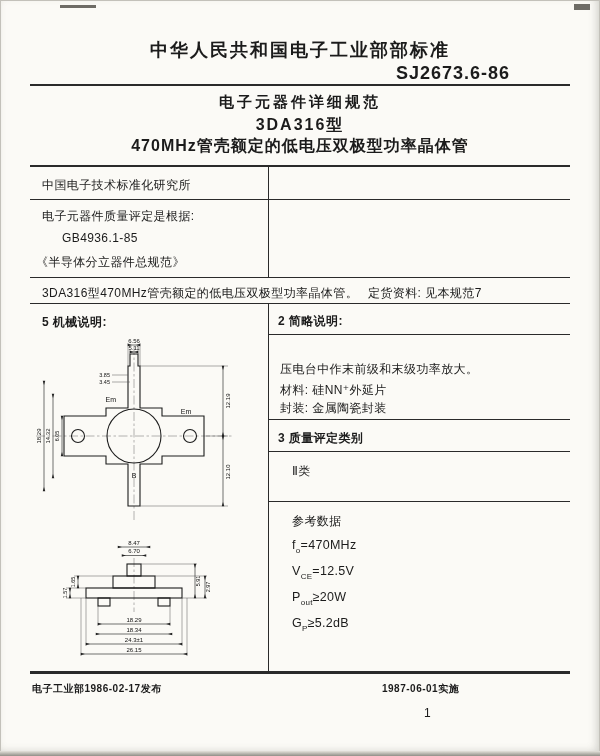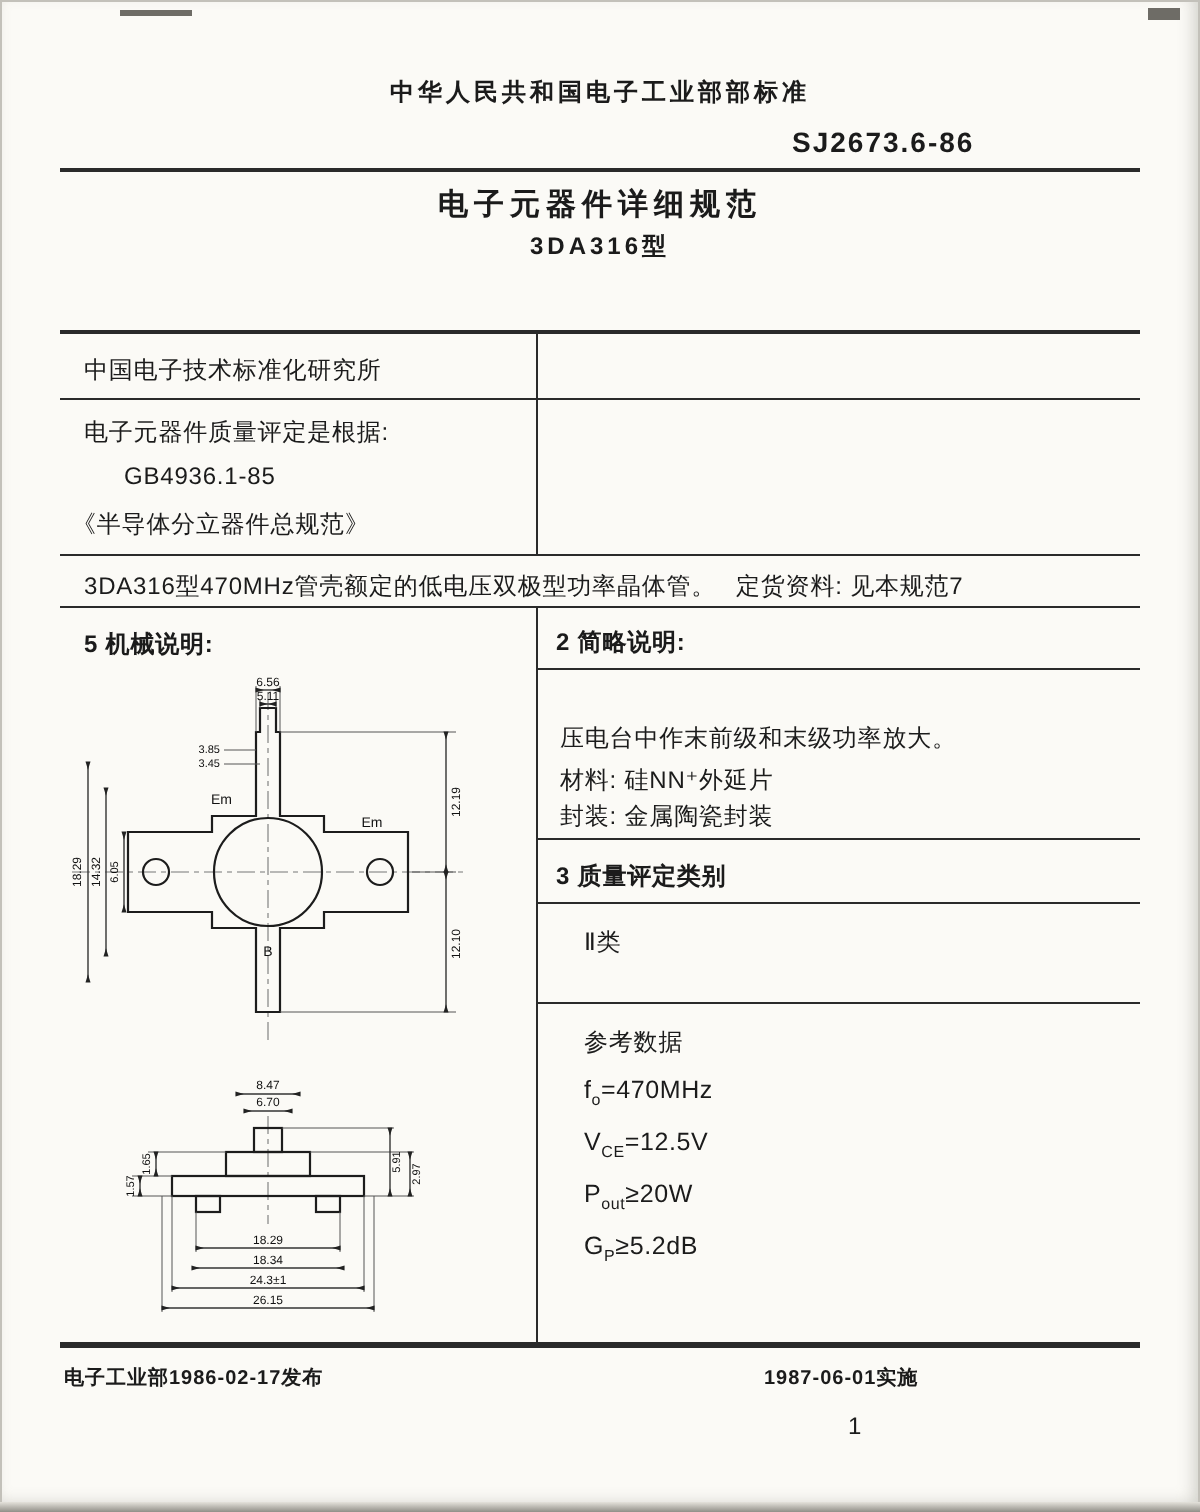--- a/index.html
+++ b/index.html
@@ -13,24 +13,24 @@
   .page {
     position:absolute; inset:0;
     background:#fbfaf6;
     box-shadow: inset 0 0 0 1px #c3c1ba, inset -3px -4px 8px rgba(110,108,100,.30);
     overflow:hidden;
   }
   .abs { position:absolute; }
   .hr  { position:absolute; left:30px; width:540px; height:1px; background:#2a2a2a; }
   .hr-r{ position:absolute; left:268px; width:302px; height:1px; background:#2a2a2a; }
   .vr  { position:absolute; left:268px; width:1px; background:#2a2a2a; }
-  .org   { top:38px;  left:30px; width:540px; text-align:center; font-size:12px; font-weight:bold; letter-spacing:2px; }
-  .stdno { top:63px;  left:396px; font-size:14px; font-weight:bold; letter-spacing:1px; }
+  .org   { top:38px;  left:30px; width:540px; text-align:center; font-size:18px; font-weight:bold; letter-spacing:2px; }
+  .stdno { top:63px;  left:396px; font-size:18px; font-weight:bold; letter-spacing:1px; }
   .t1 { top:93px;  left:30px; width:540px; text-align:center; font-size:15px; font-weight:bold; letter-spacing:3px; }
-  .t2 { top:115px; left:30px; width:540px; text-align:center; font-size:12px; font-weight:bold; letter-spacing:2px; }
+  .t2 { top:115px; left:30px; width:540px; text-align:center; font-size:16px; font-weight:bold; letter-spacing:2px; }
   .t3 { top:136px; left:30px; width:540px; text-align:center; font-size:16px; font-weight:bold; letter-spacing:1px; }
   .bt { font-size:12px; letter-spacing:.4px; }
   .bold { font-weight:bold; }
   .footer { font-size:10px; font-weight:bold; letter-spacing:.5px; }
   .pageno { font-size:12px; }
   .ref-row { font-size:12.5px; letter-spacing:.3px; }
   sub.sb { font-size:8px; }
   .artifact { position:absolute; background:#6e6c66; }
   .edge-bottom { position:absolute; left:0; right:0; bottom:0; height:5px;
                  background:linear-gradient(to bottom,#e4e2db,#918f88); }
@@ -42,20 +42,21 @@
 
   <div class="artifact" style="top:5px;left:60px;width:36px;height:3px"></div>
   <div class="artifact" style="top:4px;right:10px;width:16px;height:6px"></div>
 
   <div class="abs org">中华人民共和国电子工业部部标准</div>
   <div class="abs stdno">SJ2673.6-86</div>
   <div class="hr" style="top:84px;height:2px"></div>
 
   <div class="abs t1">电子元器件详细规范</div>
   <div class="abs t2">3DA316型</div>
+  <div class="abs t3">470MHz管壳额定的低电压双极型功率晶体管</div>
   <div class="hr" style="top:165px;height:2px"></div>
 
   <div class="abs bt" style="top:177px;left:42px">中国电子技术标准化研究所</div>
   <div class="vr" style="top:165px;height:112px"></div>
   <div class="hr" style="top:199px"></div>
 
   <div class="abs bt" style="top:208px;left:42px">电子元器件质量评定是根据:</div>
   <div class="abs bt" style="top:231px;left:62px">GB4936.1-85</div>
   <div class="abs bt" style="top:254px;left:36px">《半导体分立器件总规范》</div>
   <div class="hr" style="top:277px"></div>

